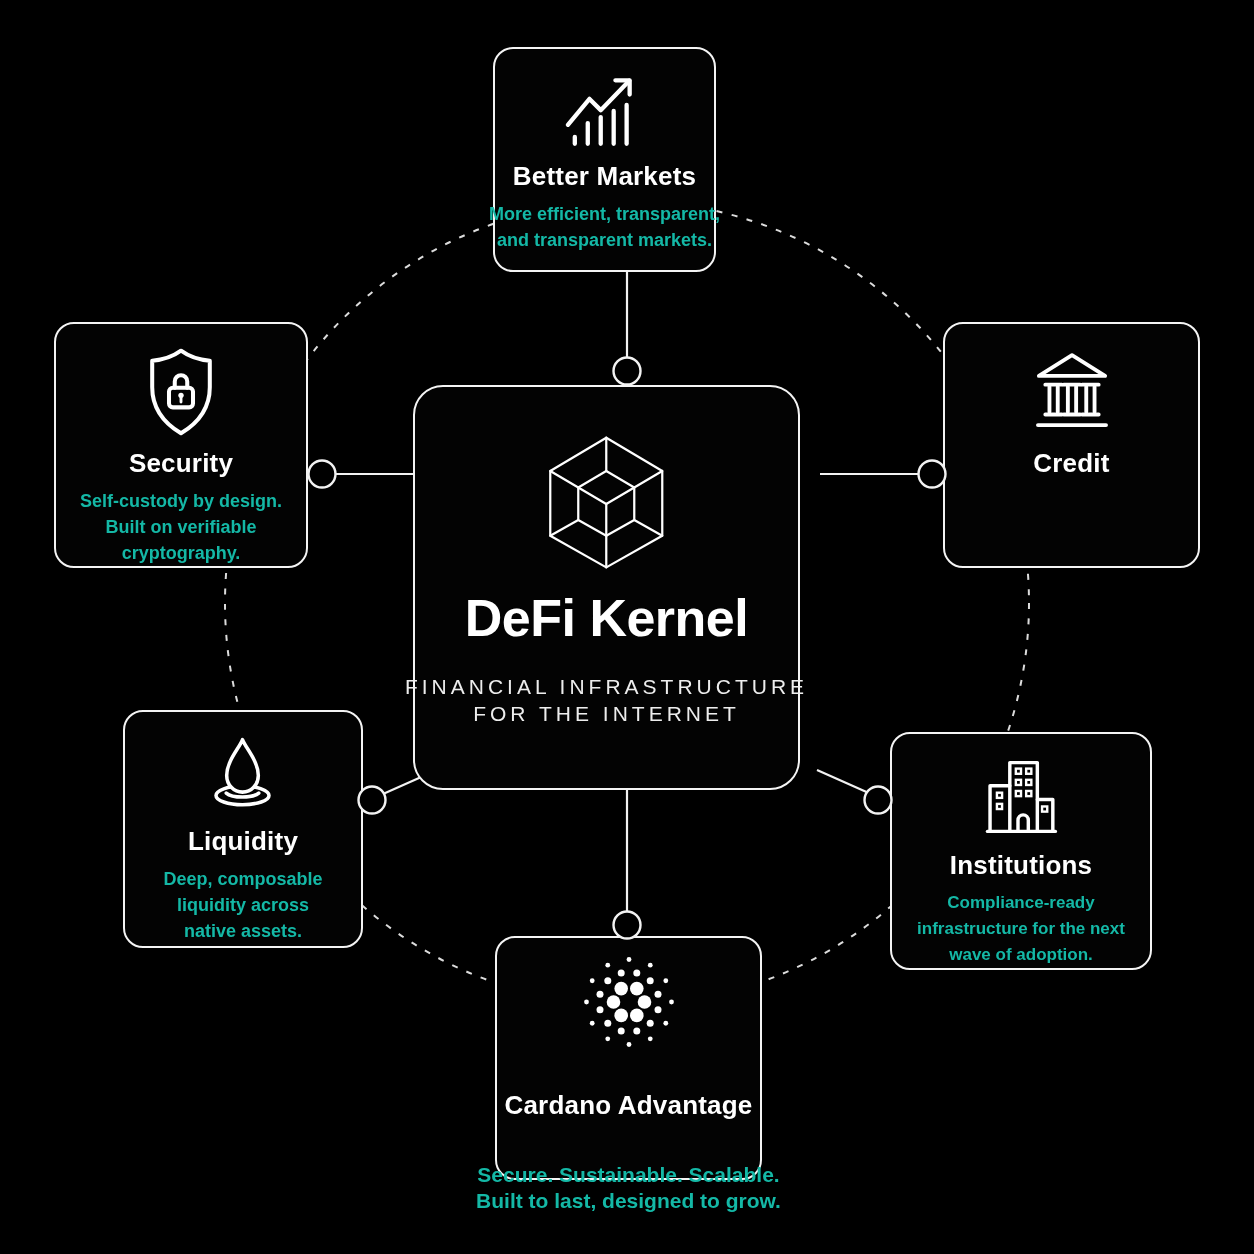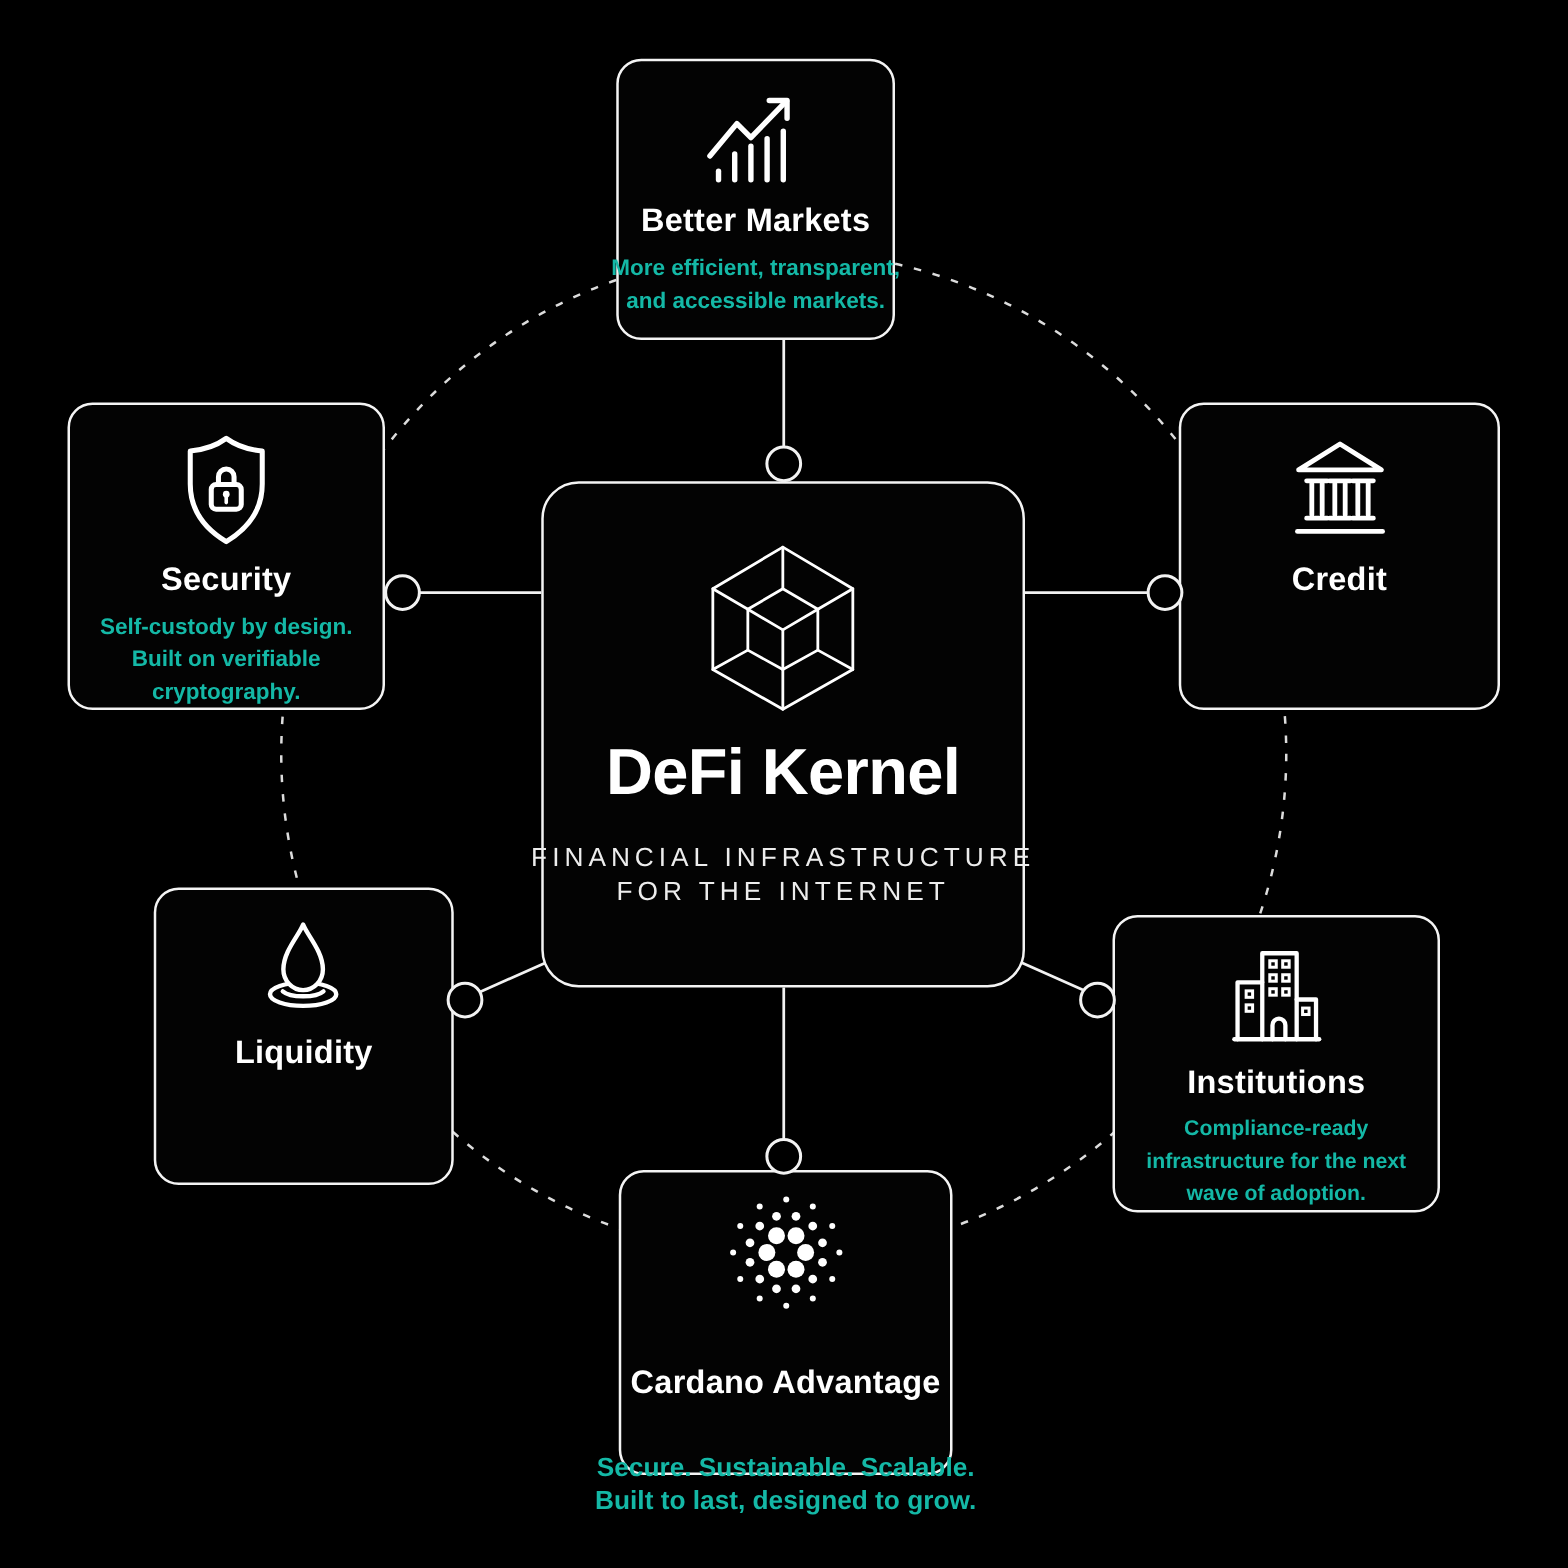--- a/index.html
+++ b/index.html
@@ -31,21 +31,21 @@
   .card-liquidity .icon{height:80px;margin-bottom:10px;}
   .card-institutions{left:890px;top:732px;width:262px;height:238px;padding-top:20px;}
   .card-institutions .icon{height:86px;margin-bottom:8px;}
   .card-institutions .card-desc{font-size:17px;}
   .card-cardano{left:495px;top:936px;width:267px;height:244px;padding-top:14px;gap:32px;}
   .card-cardano .icon{height:100px;margin-bottom:4px;}
   .card-cardano .card-desc{font-size:21px;}
   .card-desc{margin-top:8px;}
 
   .card-center{
-    left:433px;top:385px;width:387px;height:405px;border-radius:30px;padding-top:46px;
+    left:413px;top:385px;width:387px;height:405px;border-radius:30px;padding-top:46px;
   }
   .card-center .icon{height:140px;}
   .center-title{margin:16px 0 0 0;font-size:52px;font-weight:600;letter-spacing:-.5px;color:#ffffff;line-height:58px;}
   .center-subtitle{margin-top:26px;font-size:21px;font-weight:500;letter-spacing:4px;
     line-height:27px;color:#ededed;}
   .center-subtitle div{white-space:nowrap;}
 </style>
 </head>
 <body>
 
@@ -71,21 +71,21 @@
           <path d="M46,82 V51"></path>
         <path d="M61,82 V44"></path>
           <path d="M76,82 V37"></path>
         <path d="M8,60 L33,30 L46,43 L79,9"></path>
         <path d="M63,8.5 L79.5,8.5 L79.5,25"></path>
       </g>
     </svg>
     <h2 class="card-title">Better Markets</h2>
     <div class="card-desc">
       <div>More efficient, transparent,</div>
-      <div>and accessible markets.</div>
+      <div>and transparent markets.</div>
     </div>
   </div>
 
   <div class="card card-security">
     <svg class="icon" viewBox="0 0 100 100">
       <g fill="none" stroke="#ffffff" stroke-width="4.2" stroke-linecap="round" stroke-linejoin="round">
         <path d="M50,7 C57.5,12.5 68,16.5 80,17.5 L80,45 C80,67 67.5,82.5 50,93 C32.5,82.5 20,67 20,45 L20,17.5 C32,16.5 42.5,12.5 50,7 Z"></path>
         <rect x="37.5" y="45.5" width="25" height="20.5" rx="4"></rect>
         <path d="M43.5,45.5 V39 a6.5,6.5 0 0 1 13,0 V45.5"></path>
       </g>
@@ -137,20 +137,25 @@
 
   <div class="card card-liquidity">
     <svg class="icon" viewBox="0 0 100 86">
       <g fill="none" stroke="#ffffff" stroke-width="3.8" stroke-linecap="round">
         <ellipse cx="50" cy="66" rx="28.5" ry="10"></ellipse>
         <path d="M32.5,63.5 a19,7 0 0 0 35,0"></path>
       </g>
       <path d="M50,6 C53,14.5 67,29 67,44.5 A17,18 0 0 1 33,44.5 C33,29 47,14.5 50,6 Z" fill="#030303" stroke="#ffffff" stroke-width="3.8" stroke-linejoin="round"></path>
     </svg>
     <h2 class="card-title">Liquidity</h2>
+    <div class="card-desc">
+      <div>Deep, composable</div>
+      <div>liquidity across</div>
+      <div>native assets.</div>
+    </div>
   </div>
 
   <div class="card card-institutions">
     <svg class="icon" viewBox="0 0 100 100">
       <g fill="none" stroke="#ffffff" stroke-width="4" stroke-linecap="round" stroke-linejoin="round">
         <path d="M37,90 V10 H69 V90"></path>
         <path d="M14,90 V37 H37"></path>
         <path d="M69,53 H87 V90"></path>
         <path d="M11,90 H90"></path>
         <path d="M46.5,90 V77 a6,6.2 0 0 1 12,0 V90"></path>

